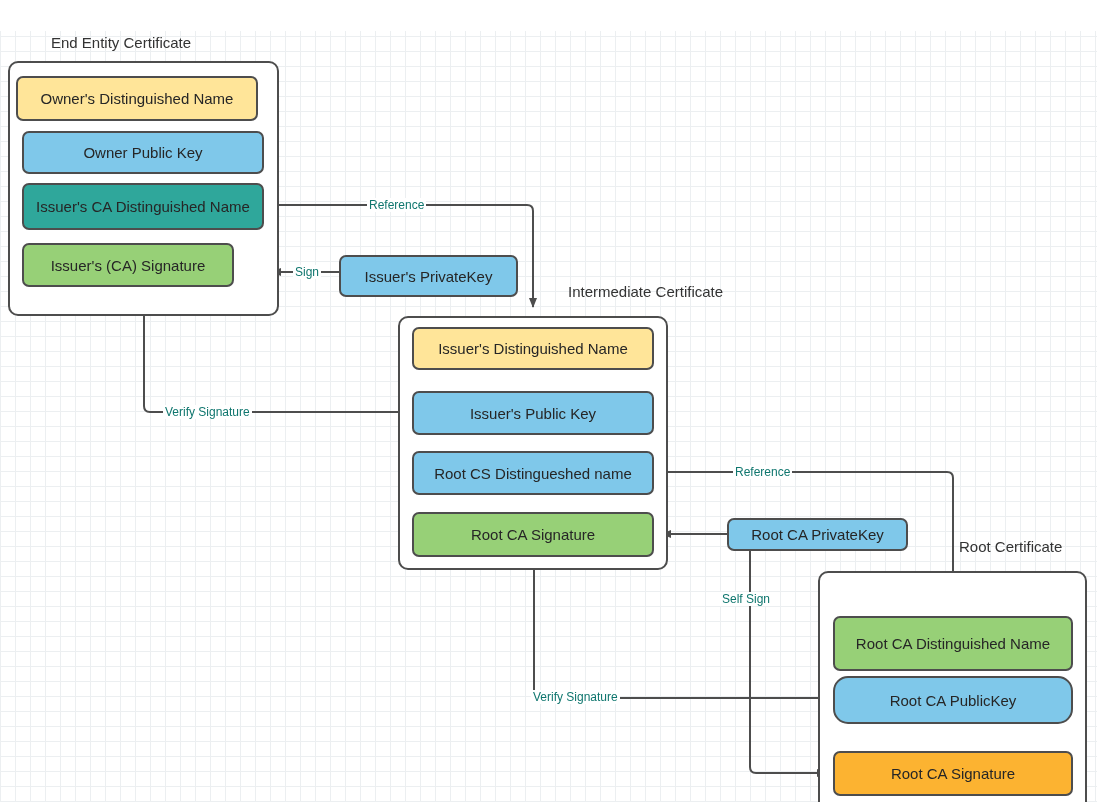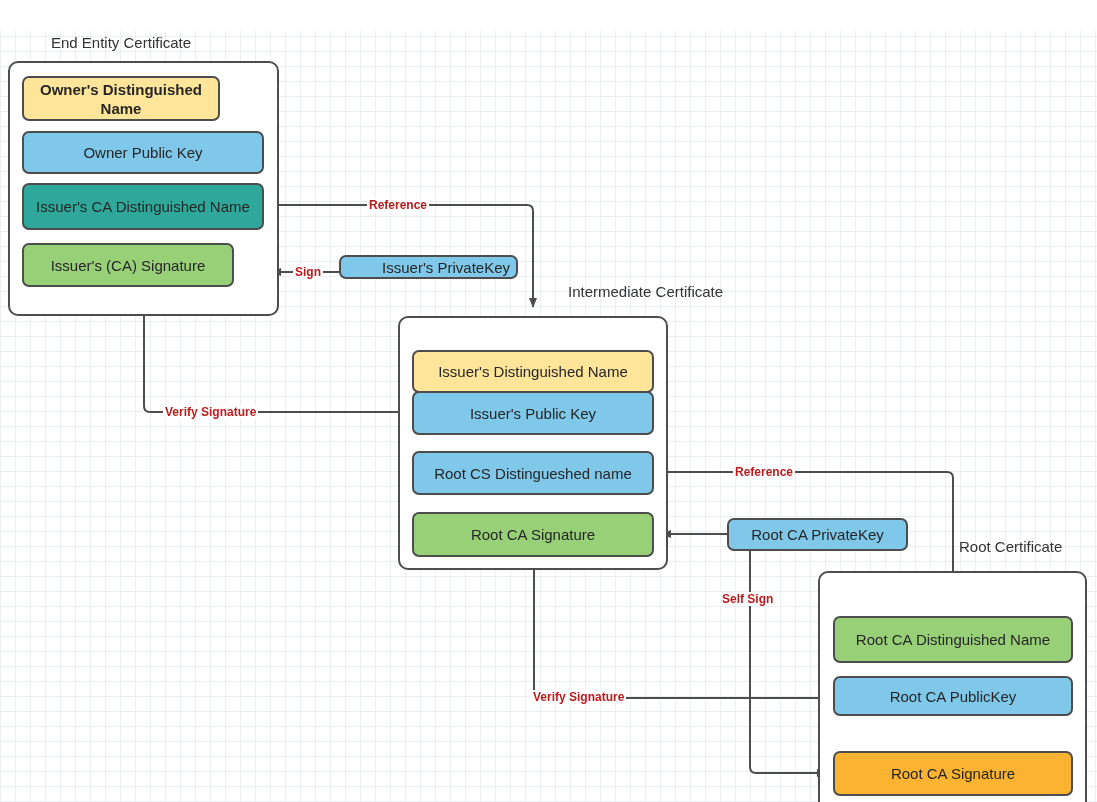--- a/index.html
+++ b/index.html
@@ -54,22 +54,22 @@
     justify-content: center;
     text-align: center;
     color: #262626;
     font-size: 15px;
     line-height: 19px;
     padding: 2px 6px;
   }
   .edge-label {
     position: absolute;
     font-size: 12px;
-    font-weight: bold;
-    color: #b91c1c;
+    font-weight: normal;
+    color: #0f766e;
     background: #ffffff;
     padding: 0 2px;
     white-space: nowrap;
     line-height: 14px;
   }
 </style>
 </head>
 <body>
 
 <div id="canvas">
@@ -97,62 +97,62 @@
       <path d="M833,667 L540,667 Q534,667 534,661 L534,528" marker-end="url(#arrow)"></path>
     </g>
   </svg>
 
   <div class="group-title" style="left:51px; top:3px;">End Entity Certificate</div>
   <div class="group-title" style="left:568px; top:252px;">Intermediate Certificate</div>
   <div class="group-title" style="left:959px; top:507px;">Root Certificate</div>
 
   <div class="container-box" style="left:8px; top:30px; width:271px; height:255px;"></div>
 
-  <div class="node" style="left:22px; top:45px; width:198px; height:45px; background:#ffe599;font-weight:bold;">
+  <div class="node" style="left:16px; top:45px; width:242px; height:45px; background:#ffe599;">
     <span>Owner's Distinguished Name</span>
   </div>
   <div class="node" style="left:22px; top:100px; width:242px; height:43px; background:#7fc8ea;">
     <span>Owner Public  Key</span>
   </div>
   <div class="node" style="left:22px; top:152px; width:242px; height:47px; background:#2fa79b;">
     <span>Issuer's CA Distinguished Name</span>
   </div>
   <div class="node" style="left:22px; top:212px; width:212px; height:44px; background:#97d077;">
     <span>Issuer's (CA) Signature</span>
   </div>
 
-  <div class="node" style="left:339px; top:224px; width:179px; height:24px; background:#7fc8ea;justify-content:flex-end;">
+  <div class="node" style="left:339px; top:224px; width:179px; height:42px; background:#7fc8ea;">
     <span>Issuer's PrivateKey</span>
   </div>
 
   <div class="container-box" style="left:398px; top:285px; width:270px; height:254px;"></div>
 
-  <div class="node" style="left:412px; top:319px; width:242px; height:43px; background:#ffe599;justify-content:center;">
+  <div class="node" style="left:412px; top:296px; width:242px; height:43px; background:#ffe599;justify-content:center;">
     <span>Issuer's Distinguished Name</span>
   </div>
   <div class="node" style="left:412px; top:360px; width:242px; height:44px; background:#7fc8ea;">
     <span>Issuer's Public  Key</span>
   </div>
   <div class="node" style="left:412px; top:420px; width:242px; height:44px; background:#7fc8ea;">
     <span>Root CS Distingueshed name</span>
   </div>
   <div class="node" style="left:412px; top:481px; width:242px; height:45px; background:#97d077;">
     <span>Root CA Signature</span>
   </div>
 
   <div class="node" style="left:727px; top:487px; width:181px; height:33px; background:#7fc8ea;text-align:center;">
     <span>Root CA PrivateKey</span>
   </div>
 
   <div class="container-box" style="left:818px; top:540px; width:269px; height:257px;"></div>
 
-  <div class="node" style="left:833px; top:585px; width:240px; height:47px; background:#97d077;">
+  <div class="node" style="left:833px; top:585px; width:240px; height:55px; background:#97d077;">
     <span>Root CA Distinguished Name</span>
   </div>
-  <div class="node" style="left:833px; top:645px; width:240px; height:40px; background:#7fc8ea;">
+  <div class="node" style="left:833px; top:645px; width:240px; height:48px; background:#7fc8ea;border-radius:15px;">
     <span>Root CA PublicKey</span>
   </div>
   <div class="node" style="left:833px; top:720px; width:240px; height:45px; background:#fcb331;">
     <span>Root CA Signature</span>
   </div>
 
   <div class="edge-label" style="left:367px; top:167px;">Reference</div>
   <div class="edge-label" style="left:293px; top:234px;">Sign</div>
   <div class="edge-label" style="left:163px; top:374px;">Verify Signature</div>
   <div class="edge-label" style="left:733px; top:434px;">Reference</div>

